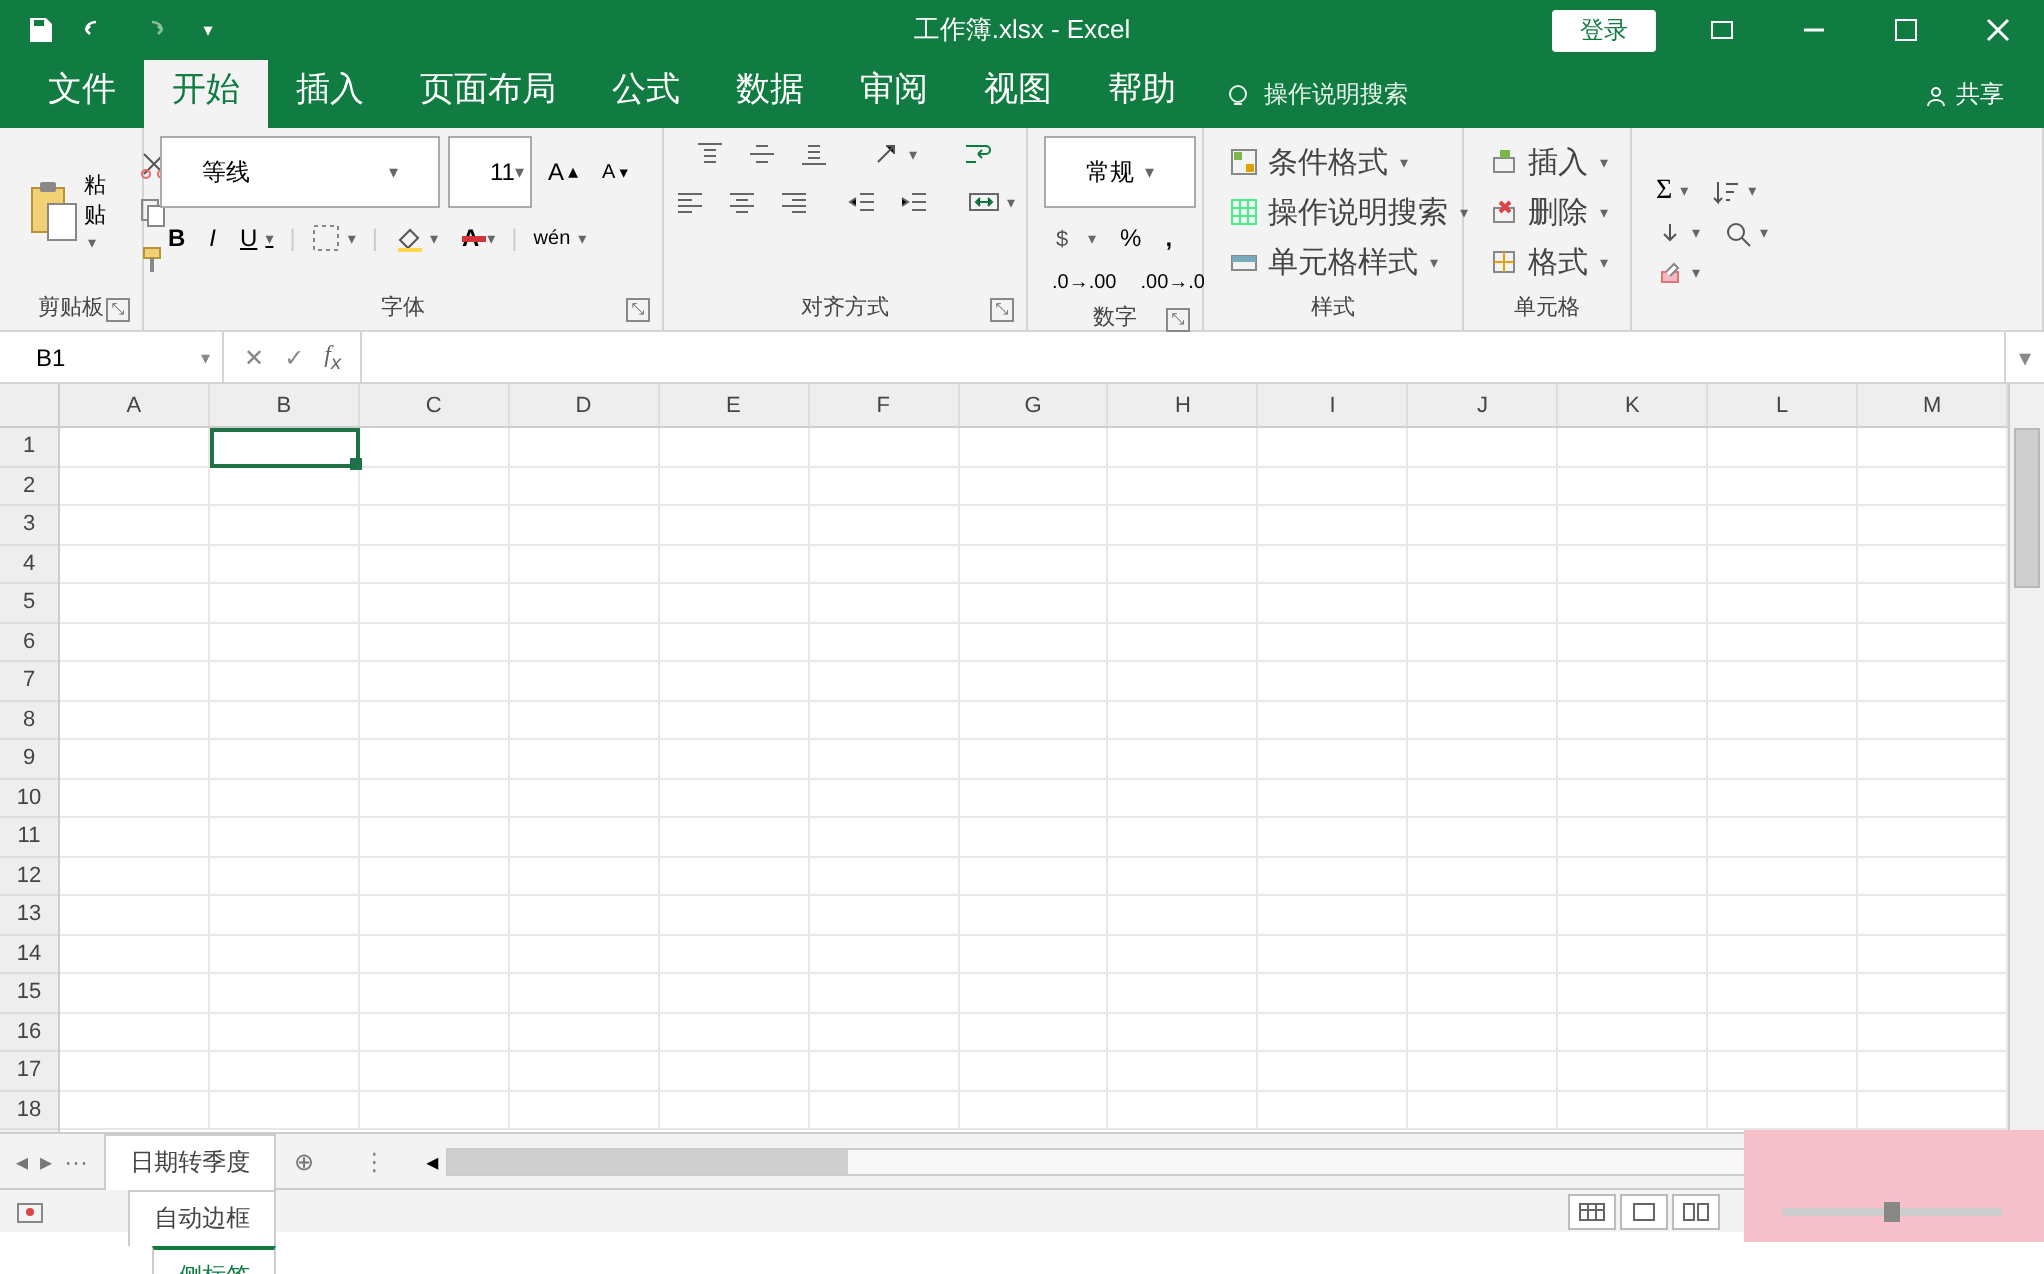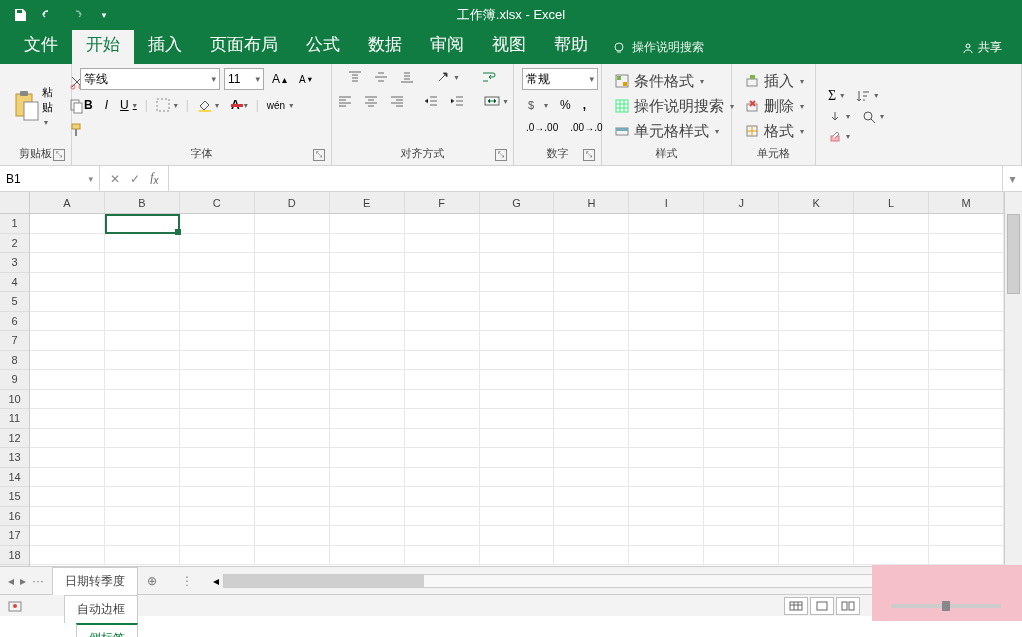--- a/index.html
+++ b/index.html
@@ -25,28 +25,28 @@
 .group .body { flex: 1; display: flex; align-items: center; gap: 6px; }
 .group .label { text-align: center; font-size: 11px; color: #444; padding: 2px 0; position: relative; }
 .group .label .dlg { position: absolute; right: -2px; bottom: 2px; width: 12px; height: 12px; border: 1px solid #888; font-size: 8px; line-height: 10px; color: #666; }
 
 .clip-big { display:flex; align-items:center; gap:2px; padding:2px 4px;}
 .clip-side { display:flex; flex-direction:column; gap:4px; padding-left:4px;}
 .iconbox { width:20px; height:20px; display:flex; align-items:center; justify-content:center; color:#555; }
 .btn { padding:2px 4px; cursor:pointer; display:flex; align-items:center; gap:2px; }
 .dd::after { content:"▾"; font-size:8px; color:#666; margin-left:2px; }
 
-.font-sel { border:1px solid #aaa; background:#fff; height:22px; padding:0 3px; display:flex; align-items:center; justify-content:space-between; }
+.font-sel { border:1px solid #aaa; background:#fff; height:36px; padding:0 20px; display:flex; align-items:center; justify-content:space-between; }
 .font-name { width:140px; }
 .font-size { width:40px; }
 
 .col { display:flex; flex-direction:column; gap:4px; }
 .row { display:flex; gap:4px; align-items:center; }
 
-.namebox-row { height: 26px; border-bottom: 1px solid #d4d4d4; background:#fff; display:flex; align-items:stretch; }
+.namebox-row { height: 26px; border-bottom: 1px solid #d4d4d4; background:#fff; display:flex; align-items:stretch;padding-left:12px; }
 .namebox { width: 100px; border-right: 1px solid #d4d4d4; padding:0 6px; display:flex; align-items:center; justify-content:space-between; }
 .fx-btns { display:flex; align-items:center; gap:10px; padding:0 10px; color:#888; }
 .fx-icon { font-style:italic; font-family: serif; color:#666; }
 .formula { flex:1; border-left:1px solid #d4d4d4; padding:0 6px; display:flex; align-items:center; }
 .fbar-dd { width:20px; display:flex; align-items:center; justify-content:center; border-left:1px solid #d4d4d4; color:#888;}
 
 .grid-wrap { position:relative; height: 374px; overflow:hidden; display:flex; }
 .rowhdrs { width:30px; background:#eee; border-right:1px solid #ccc; }
 .selectall { height:22px; border-bottom:1px solid #ccc; background:#eee; }
 .rowhdr { height:19.5px; border-bottom:1px solid #ddd; text-align:center; font-size:11px; color:#444; line-height:19px; }
@@ -100,20 +100,43 @@
         </svg>
       </span>
     <span style="opacity:.5">
         <svg width="14" height="14" viewBox="0 0 14 14">
           <path fill="none" stroke="#fff" stroke-width="1.3" d="M7 3c3 0 5 2 5 4M12 7l-2-2M12 7l-2 2"></path>
         </svg>
       </span>
     <span style="font-size:9px">▾</span>
   </div>
   <div class="title">工作簿.xlsx - Excel</div>
+  <div class="right">
+    <span class="login">登录</span>
+    <span class="winbtn">
+        <svg width="14" height="14">
+          <rect x="2" y="3" width="10" height="8" fill="none" stroke="#fff"></rect>
+        </svg>
+      </span>
+    <span class="winbtn">
+        <svg width="14" height="14">
+          <line x1="2" y1="7" x2="12" y2="7" stroke="#fff" stroke-width="1.5"></line>
+        </svg>
+      </span>
+    <span class="winbtn">
+        <svg width="12" height="12">
+          <rect x="1" y="1" width="10" height="10" fill="none" stroke="#fff"></rect>
+        </svg>
+      </span>
+    <span class="winbtn">
+        <svg width="12" height="12">
+          <path stroke="#fff" stroke-width="1.5" d="M1 1l10 10M11 1L1 11"></path>
+        </svg>
+      </span>
+  </div>
 </div>
 
 <div class="menubar">
   <div class="tab">文件</div>
   <div class="tab active">开始</div>
   <div class="tab">插入</div>
   <div class="tab">页面布局</div>
   <div class="tab">公式</div>
   <div class="tab">数据</div>
   <div class="tab">审阅</div>

